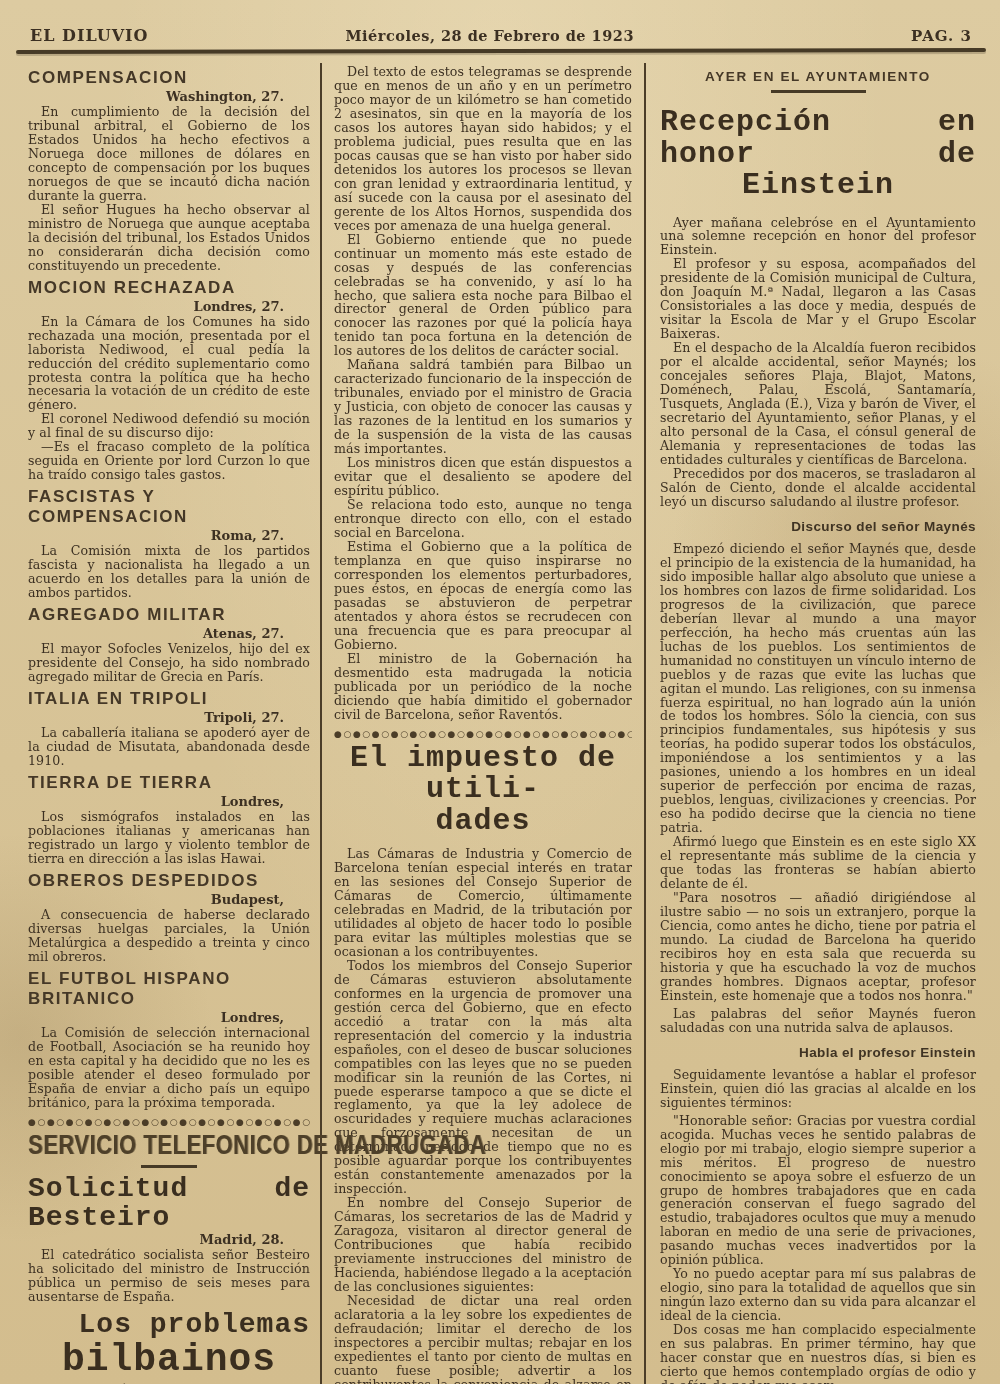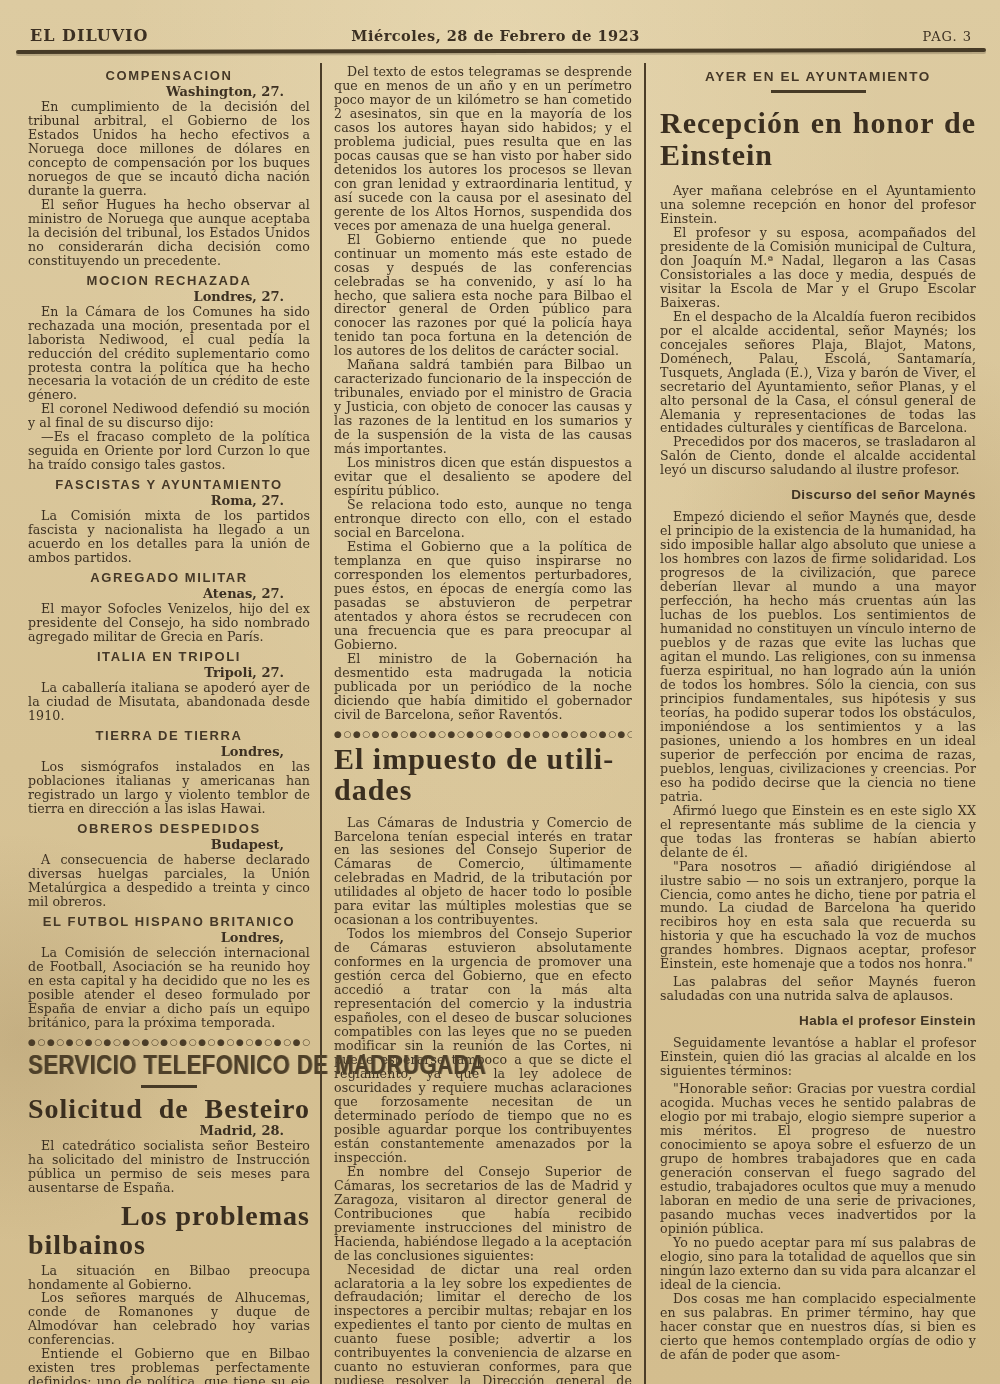--- a/index.html
+++ b/index.html
@@ -16,61 +16,61 @@
       radial-gradient(ellipse at 2% 75%, rgba(120,95,55,.18), rgba(0,0,0,0) 14%),
       radial-gradient(ellipse at 50% 8%, rgba(255,245,215,.25), rgba(0,0,0,0) 55%),
       linear-gradient(180deg,#ddcba1 0%,#d7c396 55%,#d3bd8e 100%);
   }
   .masthead{
     display:flex;justify-content:space-between;align-items:baseline;
     padding:26px 28px 2px 30px;
   }
   .mast-title{font-weight:bold;font-size:16px;letter-spacing:1px;}
   .mast-date{font-weight:bold;font-size:14.5px;letter-spacing:.5px;transform:translateX(-40px);}
-  .mast-page{font-weight:normal;font-size:13px;letter-spacing:1px;}
+  .mast-page{font-weight:bold;font-size:15px;letter-spacing:1px;}
   .head-rule{
     height:4px;background:#463a26;margin:2px 14px 0 16px;border-radius:3px;
     box-shadow:0 2px 0 rgba(70,58,38,.25);
     transform:skewY(-.12deg);
   }
   .columns{display:flex;align-items:stretch;padding:10px 16px 0 16px;}
   .col{box-sizing:border-box;}
   .col-1{width:304px;padding:0 10px 0 12px;}
   .col-2{width:326px;padding:2px 12px 0 12px;border-left:2px solid #4b3d28;border-right:2px solid #4b3d28;}
   .col-3{width:338px;padding:2px 8px 0 14px;}
   p.body{
     margin:0;font-size:12.6px;line-height:1.11;text-align:justify;text-indent:13px;
     letter-spacing:.1px;
   }
   .brief{margin-bottom:2px;}
   .brief-heading{
-    font-family:"Liberation Sans",sans-serif;font-weight:bold;text-align:center;
-    font-size:13px;letter-spacing:1.6px;margin:5px 0 1px 0;color:#453827;
+    font-family:"Liberation Sans",sans-serif;font-weight:bold;text-align:left;
+    font-size:17px;letter-spacing:1.6px;margin:5px 0 1px 0;color:#453827;
   }
   .dateline{
     font-weight:bold;font-size:13px;text-align:right;padding-right:26px;margin:0 0 1px 0;
   }
   .ornament{
     font-size:9px;letter-spacing:1.6px;color:#4b3d28;text-align:center;
     margin:7px 0 2px 0;white-space:nowrap;overflow:hidden;
   }
   .banner{
     font-family:"Liberation Sans",sans-serif;font-weight:bold;font-size:22px;
     letter-spacing:.5px;color:#4e4029;text-align:center;margin:2px 0 0 0;
     transform:scaleY(1.25);transform-origin:top;
     text-shadow:1px 0 0 rgba(78,64,41,.55);white-space:nowrap;
   }
   .banner-rule{width:56px;height:3px;background:#463a26;margin:10px auto 6px auto;}
   .headline{
-    font-family:Liberation Serif, serif;font-weight:bold;color:#3a2e1f;
+    font-family:Liberation Mono, monospace;font-weight:bold;color:#3a2e1f;
   }
   .hl-fill{font-size:28px;line-height:1.05;text-align:justify;text-align-last:justify;letter-spacing:1px;}
   .hl-left{font-size:28px;line-height:1.05;text-align:right;letter-spacing:1px;}
-  .hl-right{font-size:28px;line-height:1.05;text-align:left;letter-spacing:1px;}
-  .hl-center{font-size:28px;line-height:1.05;letter-spacing:1px;}
+  .hl-right{font-size:38px;line-height:1.05;text-align:center;letter-spacing:1px;}
+  .hl-center{font-size:28px;line-height:1.05;text-align:center;letter-spacing:1px;}
   .hl-big{font-size:30px;}
   .headline-block{margin:4px 0 6px 0;}
   .kicker{
     font-family:"Liberation Sans",sans-serif;font-weight:bold;font-size:13.5px;
     letter-spacing:1.6px;text-align:center;color:#453827;margin:4px 0 0 0;
   }
   .kicker-rule{width:95px;height:3px;background:#463a26;margin:6px auto 14px auto;}
   .subhead{
     font-weight:bold;font-size:13.5px;text-align:right;margin:10px 0 8px 0;color:#3f3323;
     font-family:"Liberation Sans",sans-serif;letter-spacing:.4px;
@@ -102,21 +102,21 @@
 
       <div class="brief">
         <div class="brief-heading">MOCION RECHAZADA</div>
         <div class="dateline">Londres, 27.</div>
         <p class="body">En la Cámara de los Comunes ha sido rechazada una moción, presentada por el laborista Nediwood, el cual pedía la reducción del crédito suplementario como protesta contra la política que ha hecho necesaria la votación de un crédito de este género.</p>
         <p class="body">El coronel Nediwood defendió su moción y al final de su discurso dijo:</p>
         <p class="body">—Es el fracaso completo de la política seguida en Oriente por lord Curzon lo que ha traído consigo tales gastos.</p>
       </div>
 
       <div class="brief">
-        <div class="brief-heading">FASCISTAS Y AYUNTAMIENTO</div>
+        <div class="brief-heading">FASCISTAS Y COMPENSACION</div>
         <div class="dateline">Roma, 27.</div>
         <p class="body">La Comisión mixta de los partidos fascista y nacionalista ha llegado a un acuerdo en los detalles para la unión de ambos partidos.</p>
       </div>
 
       <div class="brief">
         <div class="brief-heading">AGREGADO MILITAR</div>
         <div class="dateline">Atenas, 27.</div>
         <p class="body">El mayor Sofocles Venizelos, hijo del ex presidente del Consejo, ha sido nombrado agregado militar de Grecia en París.</p>
       </div>
 

